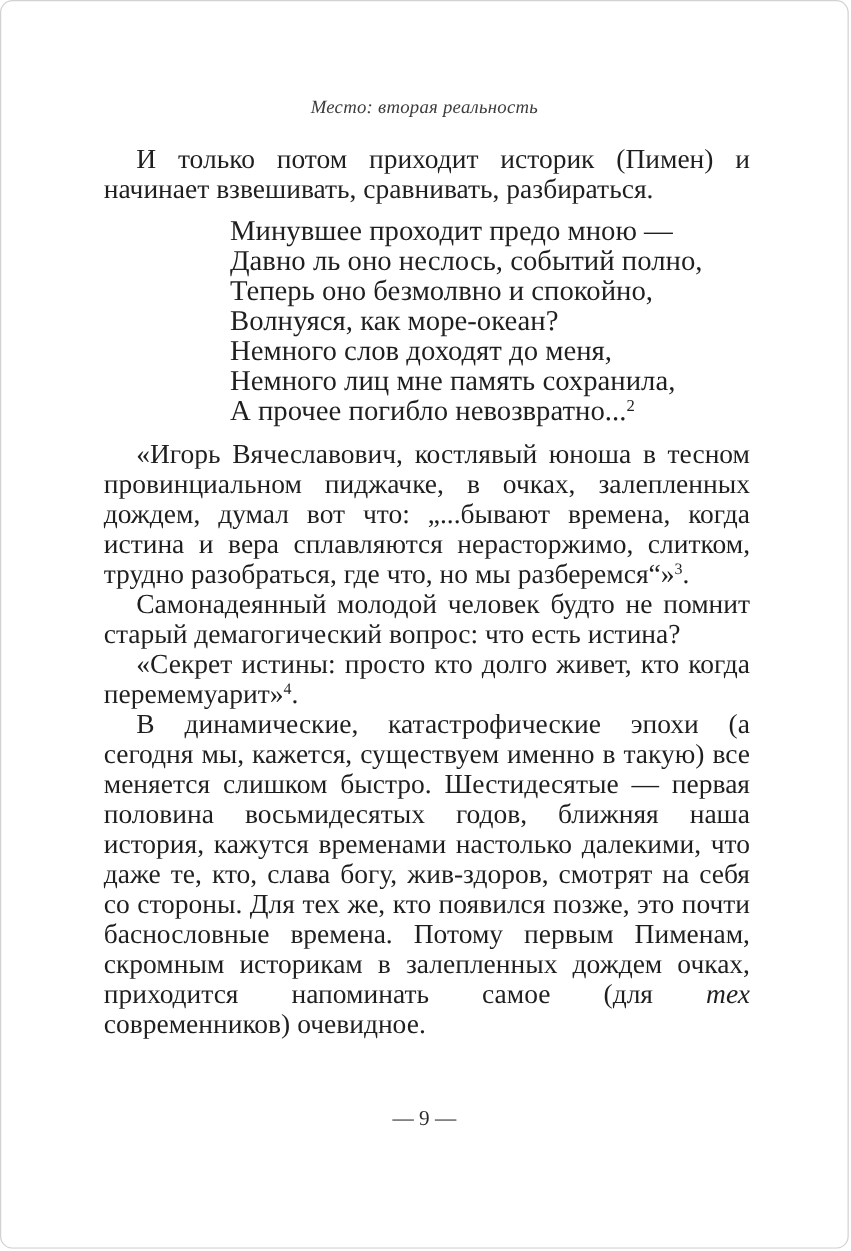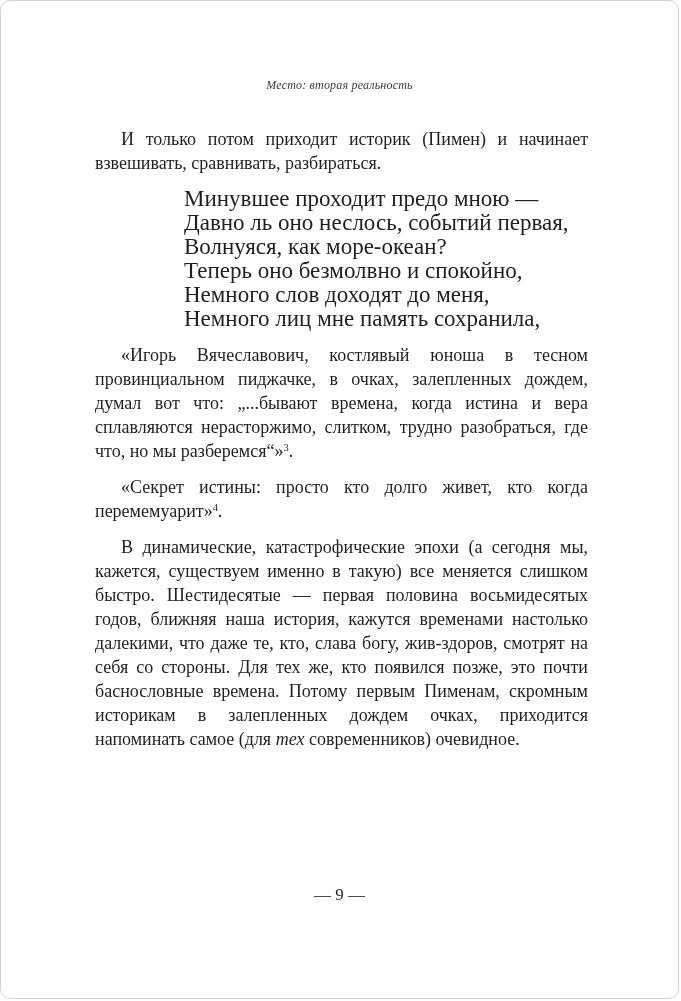--- a/index.html
+++ b/index.html
@@ -19,35 +19,35 @@
     color: #1f1f1f;
     overflow: hidden;
   }
   .running-header {
     position: absolute;
     top: 77px;
     left: 0;
     right: 0;
     text-align: center;
     font-style: italic;
-    font-size: 12px;
+    font-size: 15px;
     color: #3c3c3c;
     letter-spacing: 0.2px;
   }
   .page-body {
     position: absolute;
     top: 114px;
     left: 82px;
     width: 517px;
   }
   .para {
-    margin: 12px;
+    margin: 0;
     text-indent: 26px;
     text-align: justify;
-    font-size: 18px;
+    font-size: 22px;
     line-height: 24px;
     hyphens: auto;
     -webkit-hyphens: auto;
   }
   .poem {
     margin: 10px 0 10px 101px;
     font-size: 23px;
     line-height: 24px;
   }
   .poem-line {
@@ -75,25 +75,27 @@
 </head>
 <body>
 
 <div class="page">
   <div class="running-header">Место: вторая реальность</div>
 
   <div class="page-body">
       <p class="para"><span>И только потом приходит историк (Пимен) и начинает взвешивать, сравнивать, разбираться.</span></p>
       <div class="poem">
         <div class="poem-line"><span>Минувшее проходит предо мною —</span></div>
-        <div class="poem-line"><span>Давно ль оно неслось, событий первая,</span></div>
+        <div class="poem-line"><span>Давно ль оно неслось, событий полно,</span></div>
+        <div class="poem-line"><span>Теперь оно безмолвно и спокойно,</span></div>
         <div class="poem-line"><span>Волнуяся, как море-океан?</span></div>
-        <div class="poem-line"><span>Теперь оно безмолвно и спокойно,</span></div>
         <div class="poem-line"><span>Немного слов доходят до меня,</span></div>
         <div class="poem-line"><span>Немного лиц мне память сохранила,</span></div>
+        <div class="poem-line"><span>А прочее погибло невозвратно...</span><sup class="fn">2</sup></div>
       </div>
       <p class="para"><span>«Игорь Вячеславович, костлявый юноша в тесном провинциальном пиджачке, в очках, залепленных дождем, думал вот что: „...бывают времена, когда истина и вера сплавляются нерасторжимо, слитком, трудно разобраться, где что, но мы разберемся“»</span><sup class="fn">3</sup><span>.</span></p>
+      <p class="para"><span>Самонадеянный молодой человек будто не помнит старый демагогический вопрос: что есть истина?</span></p>
       <p class="para"><span>«Секрет истины: просто кто долго живет, кто когда перемемуарит»</span><sup class="fn">4</sup><span>.</span></p>
       <p class="para"><span>В динамические, катастрофические эпохи (а сегодня мы, кажется, существуем именно в такую) все меняется слишком быстро. Шестидесятые — первая половина восьмидесятых годов, ближняя наша история, кажутся временами настолько далекими, что даже те, кто, слава богу, жив-здоров, смотрят на себя со стороны. Для тех же, кто появился позже, это почти баснословные времена. Потому первым Пименам, скромным историкам в залепленных дождем очках, приходится напоминать самое (для </span><em>тех</em><span> современников) очевидное.</span></p>
     </div>
 
   <div class="page-footer">— 9 —</div>
 </div>
 
 </body></html>

